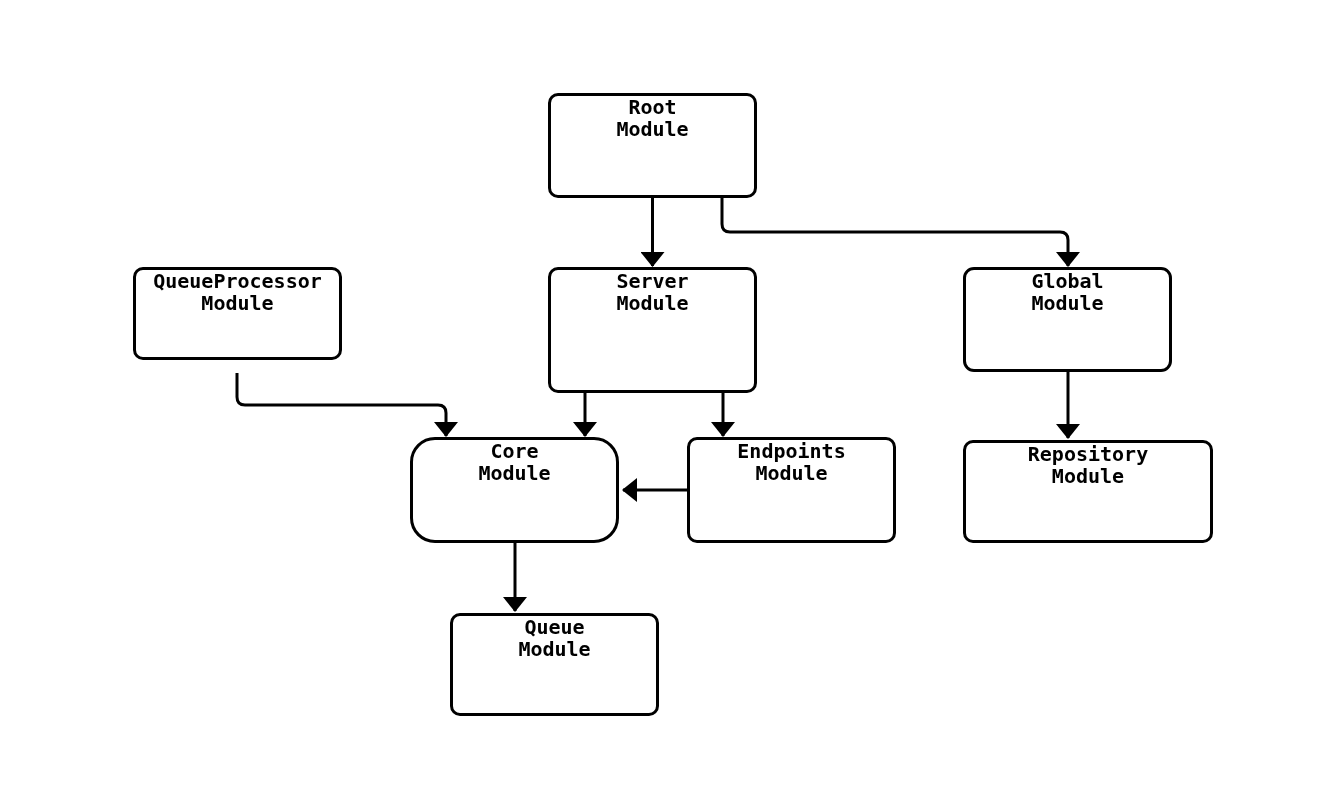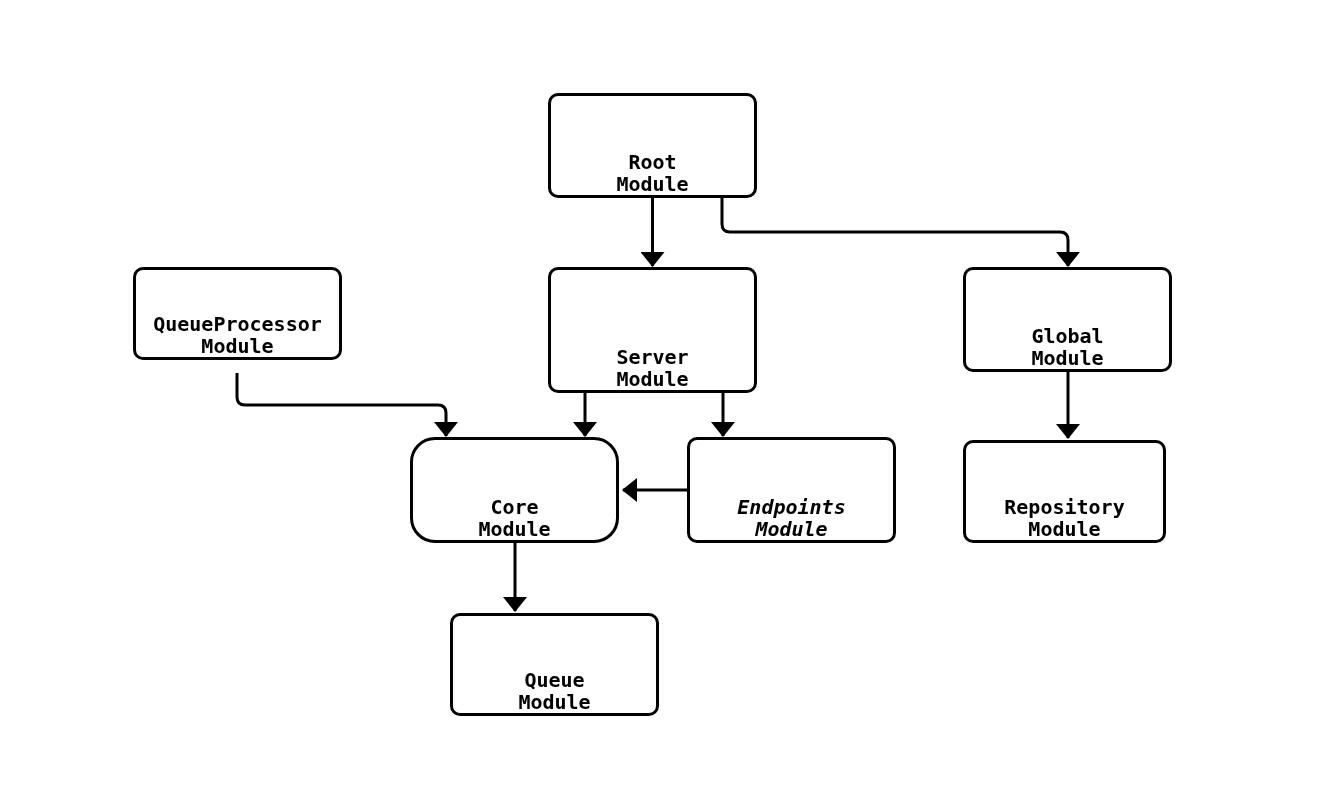--- a/index.html
+++ b/index.html
@@ -22,21 +22,21 @@
     width: 1337px;
     height: 809px;
   }
   .node {
     position: absolute;
     box-sizing: border-box;
     background: #ffffff;
     border: 3px solid #000000;
     border-radius: 10px;
     display: flex;
-    align-items: flex-end;
+    align-items: flex-start;
     justify-content: center;
     text-align: center;
   }
   .node-label {
     white-space: pre-line;
     font-weight: bold;
     font-size: 20px;
     line-height: 22px;
     color: #000000;
   }
@@ -83,36 +83,36 @@
   <div class="node" style="left:133px; top:267px; width:209px; height:93px;">
     <span class="node-label">QueueProcessor
 Module</span>
   </div>
 
   <div class="node" style="left:548px; top:267px; width:209px; height:126px;">
     <span class="node-label">Server
 Module</span>
   </div>
 
-  <div class="node" style="left:963px; top:267px; width:209px; height:105px;">
+  <div class="node" style="left:963px; top:267px; width:209px; height:105px;border-radius:11px;">
     <span class="node-label">Global
 Module</span>
   </div>
 
   <div class="node" style="left:410px; top:437px; width:209px; height:106px;border-radius:25px;">
     <span class="node-label">Core
 Module</span>
   </div>
 
-  <div class="node" style="left:687px; top:437px; width:209px; height:106px;font-style:italic;">
+  <div class="node" style="left:687px; top:437px; width:209px; height:106px;">
     <span class="node-label">Endpoints
 Module</span>
   </div>
 
-  <div class="node" style="left:963px; top:440px; width:203px; height:103px;">
+  <div class="node" style="left:963px; top:440px; width:250px; height:103px;">
     <span class="node-label">Repository
 Module</span>
   </div>
 
   <div class="node" style="left:410px; top:613px; width:209px; height:103px;margin-left:40px;">
     <span class="node-label">Queue
 Module</span>
   </div>
 
 </div>

